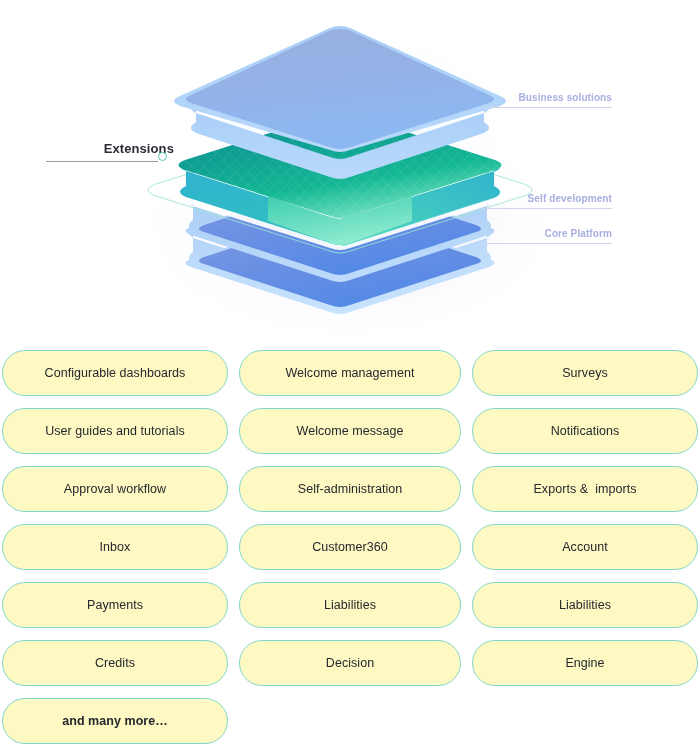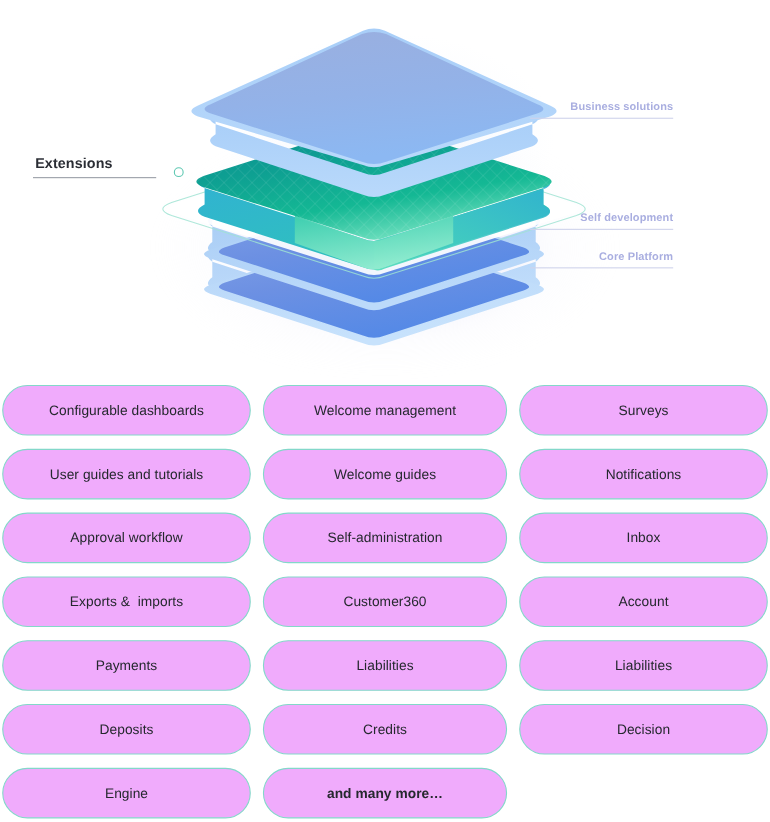--- a/index.html
+++ b/index.html
@@ -85,23 +85,24 @@
 
   #callout-self { right: 4px; top: 193px; text-align: right; }
   #callout-self .cl-rule { width: 130px; margin-left: auto; }
 
   #callout-core { right: 4px; top: 228px; }
   #callout-core .cl-rule { width: 130px; margin-left: auto; }
 
   
   #callout-extensions {
     position: absolute;
-    left: 30px;
+    left: 46px;
     top: 141px;
     width: 128px;
+    text-align: right;
   }
   #callout-extensions .ext-text {
     font-size: 13px;
     font-weight: bold;
     color: #2a2d34;
     letter-spacing: 0.1px;
     white-space: nowrap;
     display: block;
     padding-left: 2px;
   }
@@ -135,21 +136,21 @@
     column-gap: 11px;
     row-gap: 12px;
     padding: 0 2px;
     box-sizing: border-box;
   }
   .pill {
     height: 46px;
     box-sizing: border-box;
     border: 1.4px solid #83d8c9;
     border-radius: 30px;
-    background: #f0abfc;
+    background: #fef9c3;
     display: flex;
     align-items: center;
     justify-content: center;
     font-size: 12.5px;
     color: #25282e;
     letter-spacing: 0.05px;
     white-space: pre;
     user-select: none;
   }
   .pill.emphasis { font-weight: bold; }
@@ -350,29 +351,28 @@
   </div>
   <div id="ext-dot"></div>
 
 </div>
 
 <div id="pill-grid">
     <div class="pill">Configurable dashboards</div>
     <div class="pill">Welcome management</div>
     <div class="pill">Surveys</div>
     <div class="pill">User guides and tutorials</div>
-    <div class="pill">Welcome guides</div>
+    <div class="pill">Welcome message</div>
     <div class="pill">Notifications</div>
     <div class="pill">Approval workflow</div>
     <div class="pill">Self-administration</div>
+    <div class="pill">Exports &amp;  imports</div>
     <div class="pill">Inbox</div>
-    <div class="pill">Exports &amp;  imports</div>
     <div class="pill">Customer360</div>
     <div class="pill">Account</div>
     <div class="pill">Payments</div>
     <div class="pill">Liabilities</div>
     <div class="pill">Liabilities</div>
-    <div class="pill">Deposits</div>
     <div class="pill">Credits</div>
     <div class="pill">Decision</div>
     <div class="pill">Engine</div>
     <div class="pill emphasis">and many more…</div>
   </div>
 
 </body></html>

